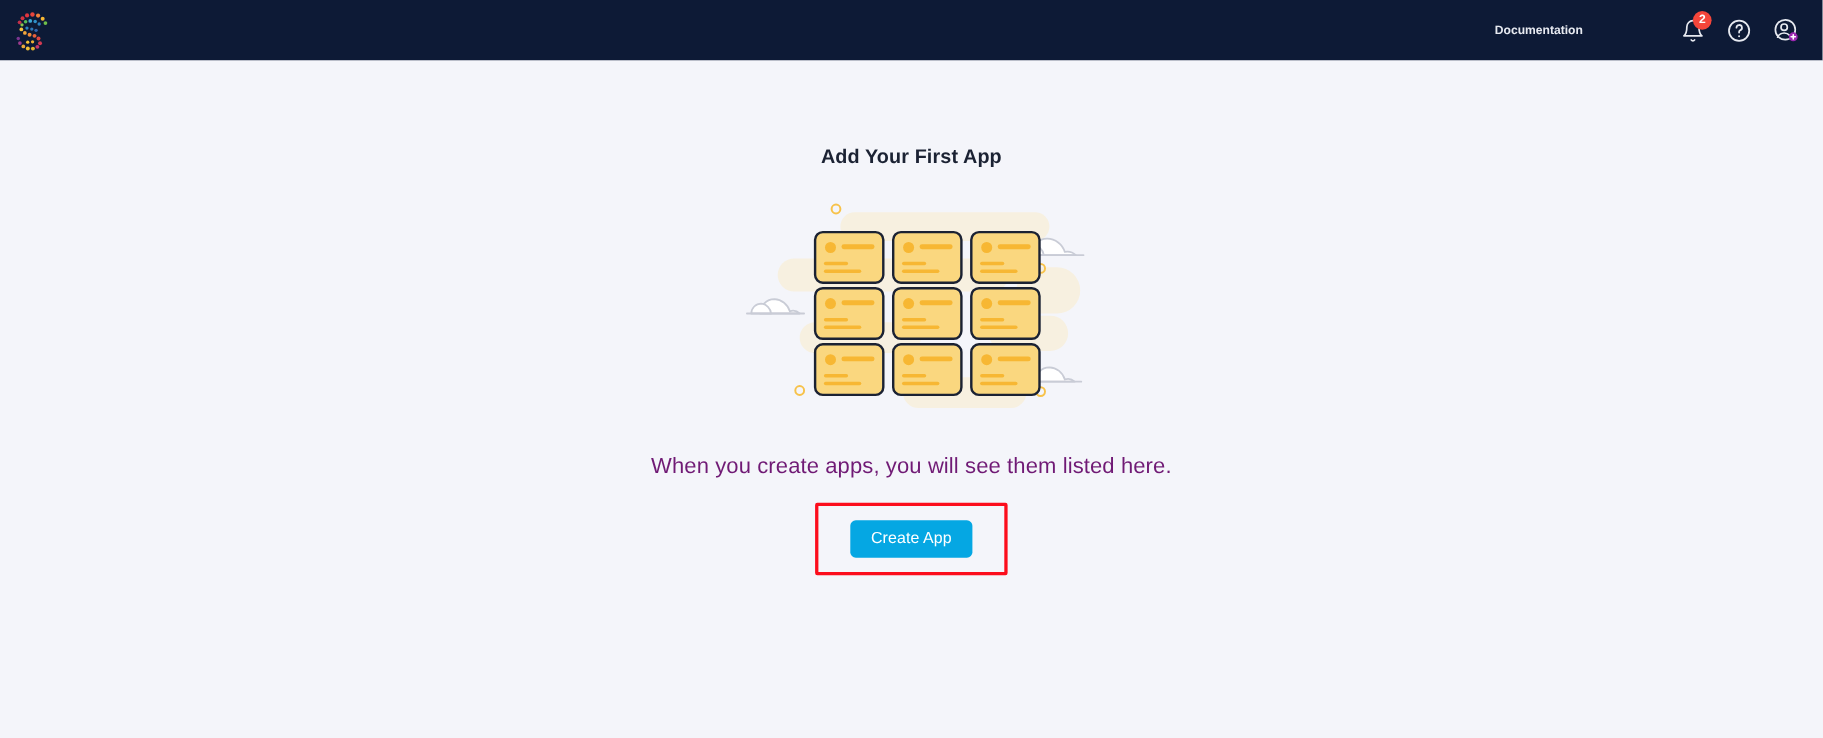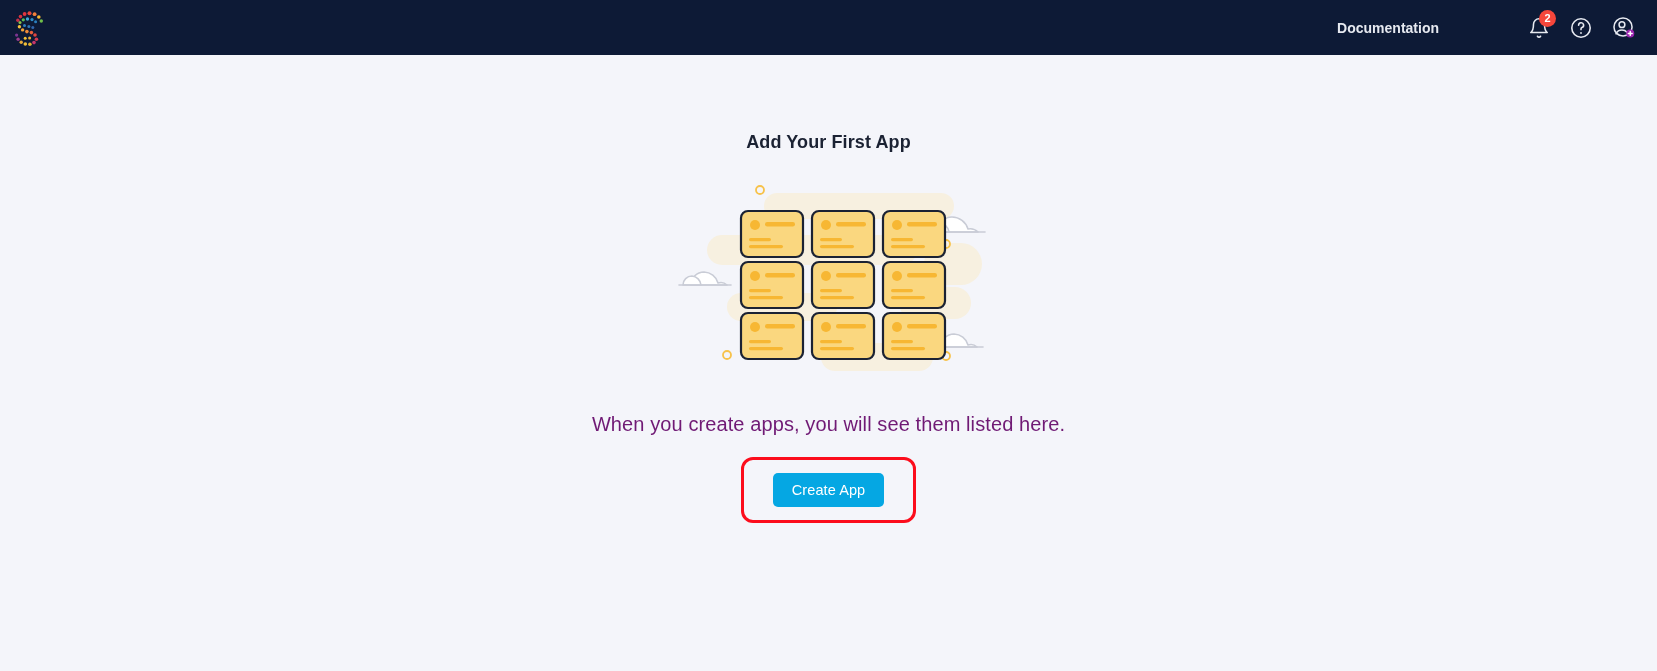--- a/index.html
+++ b/index.html
@@ -65,21 +65,21 @@
 
   .nav-right {
     margin-left: auto;
     display: flex;
     align-items: center;
     gap: 0;
     height: 100%;
   }
   .doc-link {
     color: #e6e9f0;
-    font-size: 14px;
+    font-size: 11px;
     font-weight: bold;
     padding: 8px 12px;
     cursor: pointer;
     white-space: nowrap;
     margin-right: 66px;
   }
   .icon-btn {
     position: relative;
     width: 40px;
     height: 40px;
@@ -134,21 +134,21 @@
     margin-top: 28px;
     font-size: 20px;
     color: #701a75;
     letter-spacing: 0.1px;
   }
   .cta-wrap {
     margin-top: 21px;
     position: relative;
     padding: 13px 29px;
     border: 3px solid #fc0d1c;
-    border-radius: 12px;
+    border-radius: 2px;
     display: inline-flex;
     align-items: center;
     justify-content: center;
   }
   .cta-btn {
     background: #05a7e3;
     color: #ffffff;
     border: none;
     border-radius: 5px;
     font-size: 14.5px;

